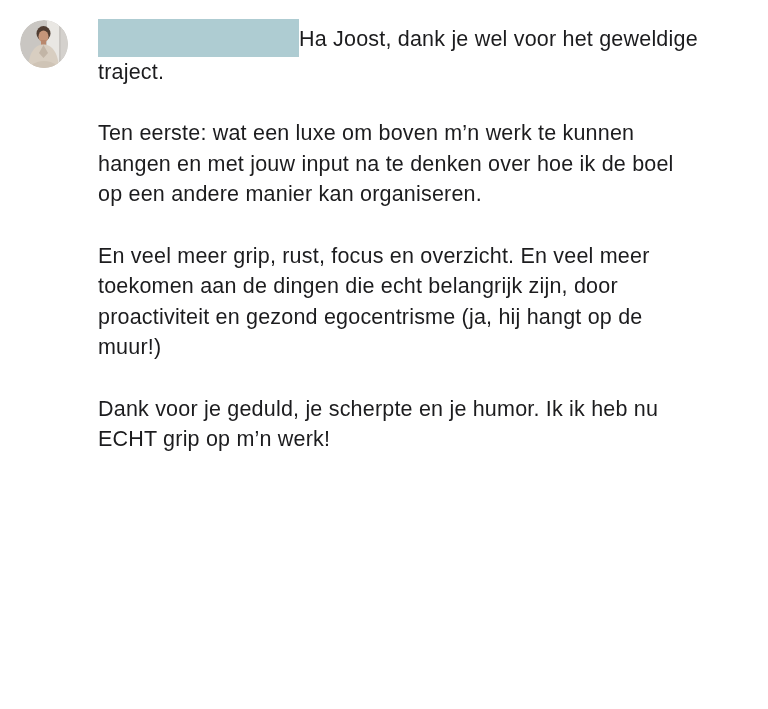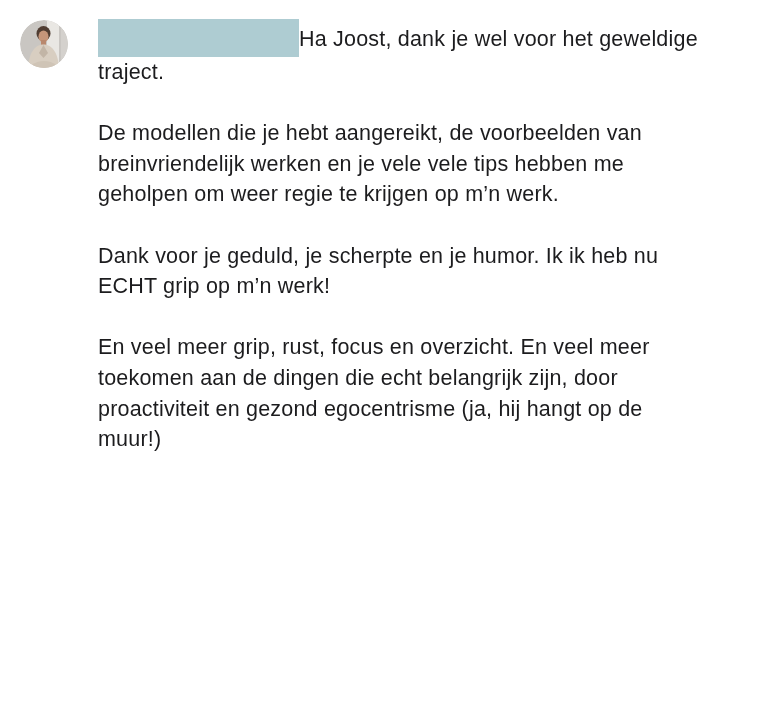--- a/index.html
+++ b/index.html
@@ -75,24 +75,24 @@
         <path d="M8 48 C9 31 16 24.5 23.5 24.5 C31 24.5 38 31 39 48 Z" fill="#d8cec1"></path>
         <path d="M23.5 25 L19 33 L23.5 38 L28 33 Z" fill="#c2b5a6"></path>
         <path d="M12 45 C18 39.5 30 39.5 36 45 L36 48 L12 48 Z" fill="#cfc4b6"></path>
       </g>
     </svg>
   </div>
 
   <div class="body-col">
     <p class="para"><span class="redacted" style="background-color: rgb(174, 204, 210);"></span><span>Ha Joost, dank je wel voor het geweldige
 traject.</span></p>
-    <p class="para">De modellen die je hebt aangereikt, de voorbeelden van
-breinvriendelijk werken en je vele vele tips hebben me
-geholpen om weer regie te krijgen op m’n werk.</p>
-    <p class="para">Dank voor je geduld, je scherpte en je humor. Ik ik heb nu
-ECHT grip op m’n werk!</p>
+    <p class="para">Ten eerste: wat een luxe om boven m’n werk te kunnen
+hangen en met jouw input na te denken over hoe ik de boel
+op een andere manier kan organiseren.</p>
     <p class="para">En veel meer grip, rust, focus en overzicht. En veel meer
 toekomen aan de dingen die echt belangrijk zijn, door
 proactiviteit en gezond egocentrisme (ja, hij hangt op de
 muur!)</p>
+    <p class="para">Dank voor je geduld, je scherpte en je humor. Ik ik heb nu
+ECHT grip op m’n werk!</p>
   </div>
 
 </div>
 
 </body></html>

